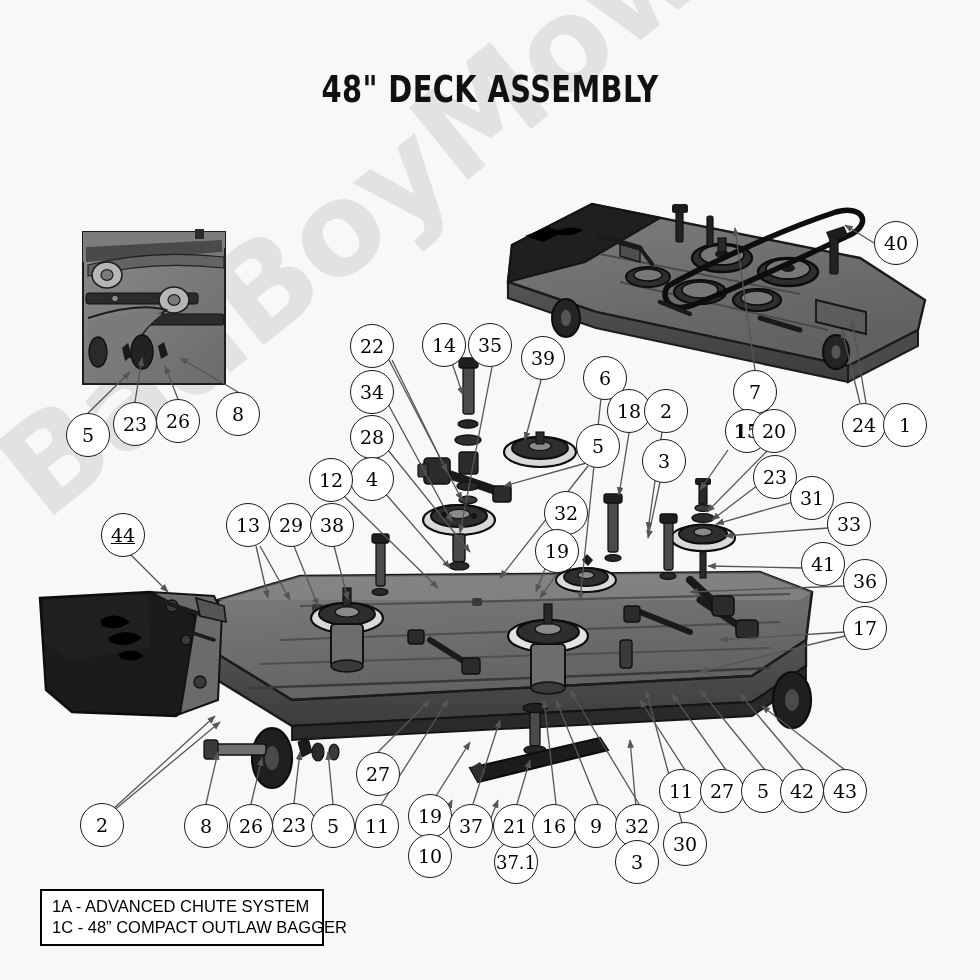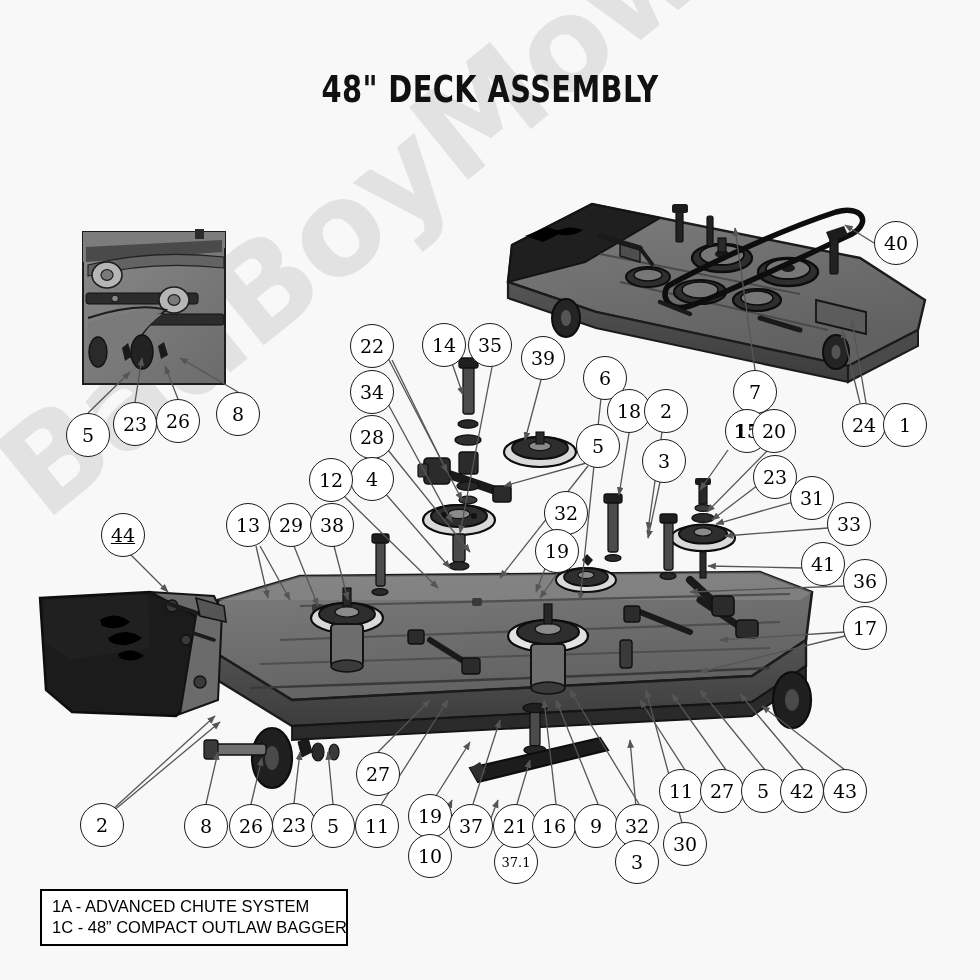--- a/index.html
+++ b/index.html
@@ -73,28 +73,28 @@
     box-sizing: border-box;
     display: flex;
     align-items: center;
     justify-content: center;
     font-family: "DejaVu Serif", serif;
     font-size: 19px;
     color: #000000;
     z-index: 10;
     cursor: pointer;
   }
-  .callout.small-txt { font-size: 13px; margin-left: 12px; }
+  .callout.small-txt { font-size: 18px; margin-left: 12px; }
 
   
   #legend {
     position: absolute;
     left: 40px;
     top: 889px;
-    width: 308px;
+    width: 284px;
     background: #ffffff;
     border: 2px solid #000000;
     box-sizing: border-box;
     padding: 5px 8px 6px 10px;
     z-index: 12;
   }
   #legend .line {
     font-family: "Liberation Sans", sans-serif;
     font-size: 16.5px;
     color: #000000;

